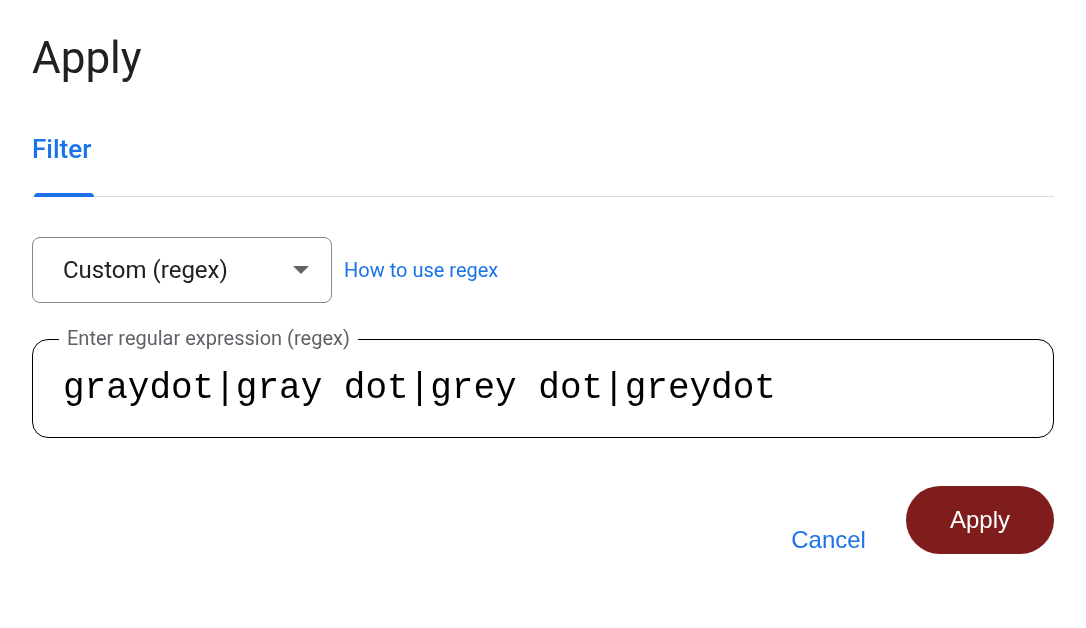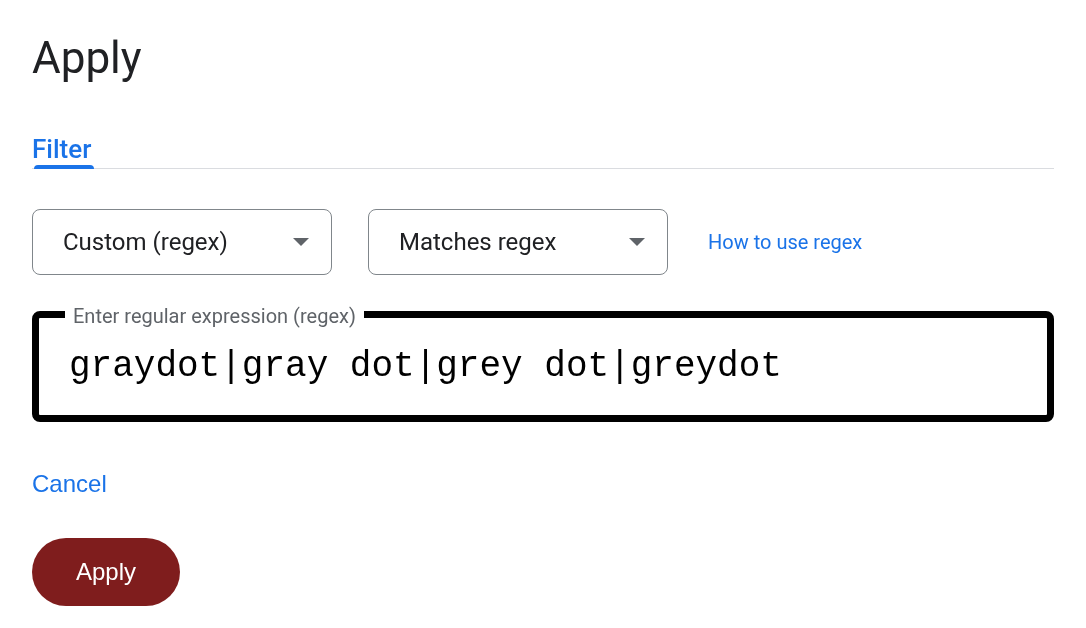--- a/index.html
+++ b/index.html
@@ -24,41 +24,41 @@
     .tabs {
       display: flex;
       gap: 64px;
       border-bottom: 1px solid #dadce0;
       margin-bottom: 40px;
     }
     .tab {
       font-size: 26px;
       font-weight: 500;
       color: #5f6368;
-      padding-bottom: 4px;
+      padding-bottom: 32px;
       cursor: pointer;
       position: relative;
     }
     .tab.active {
       color: #1a73e8;
     }
     .tab.active::after {
       content: "";
       position: absolute;
       bottom: -1px;
       left: 2px;
       width: 60px;
       height: 4px;
       background: #1a73e8;
       border-radius: 4px 4px 0 0;
     }
     .controls-row {
       display: flex;
       align-items: center;
-      gap: 36px;
+      gap: 8px;
       margin-bottom: 36px;
     }
     .dropdown {
       display: flex;
       align-items: center;
       justify-content: space-between;
       border: 1px solid #80868b;
       border-radius: 8px;
       padding: 18px 22px 18px 30px;
       font-size: 24px;
@@ -79,22 +79,22 @@
     }
     .help-link {
       color: #1a73e8;
       font-size: 20px;
       text-decoration: none;
       cursor: pointer;
       margin-left: 4px;
     }
     .fieldset-wrap {
       position: relative;
-      border: 7px solid #000000;
-      border-radius: 8px;
+      border: 1px solid #000000;
+      border-radius: 16px;
       padding: 28px 30px;
       margin-bottom: 48px;
     }
     .fieldset-legend {
       position: absolute;
       top: -14px;
       left: 26px;
       background: #fff;
       padding: 0 8px;
       color: #5f6368;
@@ -105,23 +105,22 @@
       outline: none;
       width: 100%;
       font-size: 36px;
       color: #000000;
       font-family: Liberation Mono, monospace;
       background: transparent;
     }
     .actions {
       display: flex;
       justify-content: flex-end;
-      align-items: flex-start;
+      align-items: flex-end;
       gap: 40px;
-      flex-direction: column;
     }
     .btn-text {
       color: #1a73e8;
       font-size: 24px;
       font-weight: 500;
       background: none;
       border: none;
       cursor: pointer;
     }
     .btn-primary {
@@ -142,24 +141,20 @@
 
 <div class="tabs">
   <div class="tab active">Filter</div>
 </div>
 
 <div class="controls-row">
   <div class="dropdown">
     <span class="label">Custom (regex)</span>
     <span class="caret"></span>
   </div>
-  <div class="dropdown">
-    <span class="label">Matches regex</span>
-    <span class="caret"></span>
-  </div>
   <a class="help-link">How to use regex</a>
 </div>
 
 <div class="fieldset-wrap">
   <div class="fieldset-legend">Enter regular expression (regex)</div>
   <input type="text" class="regex-input" value="graydot|gray dot|grey dot|greydot" style="">
 </div>
 
 <div class="actions">
   <button class="btn-text">Cancel</button>

